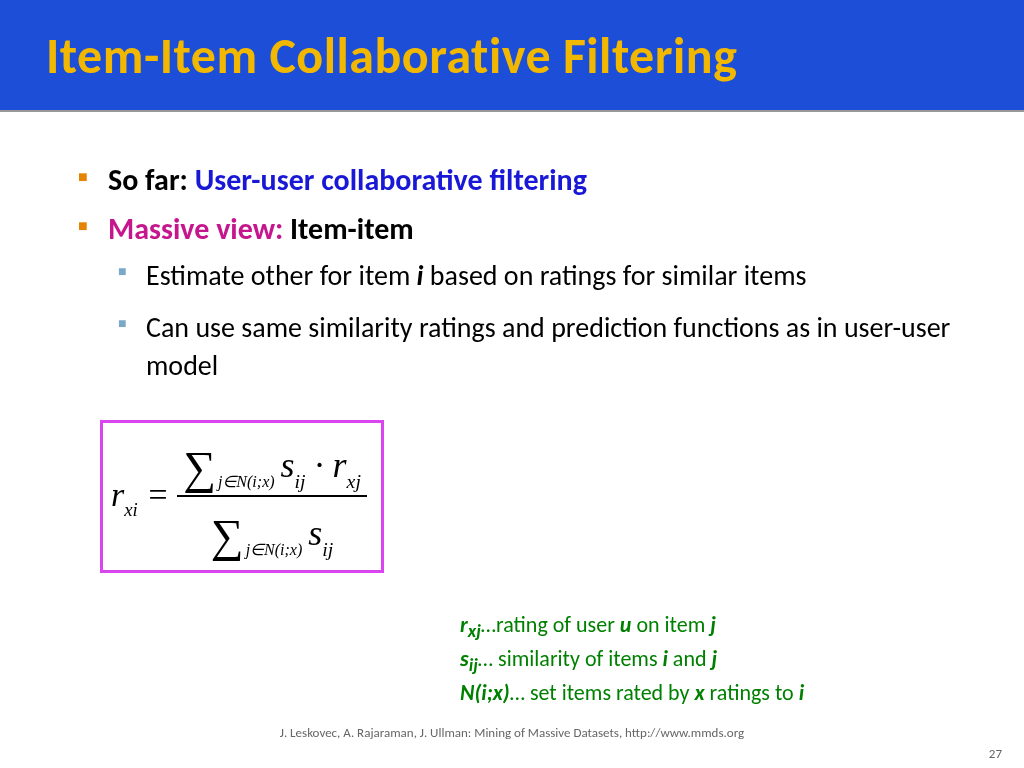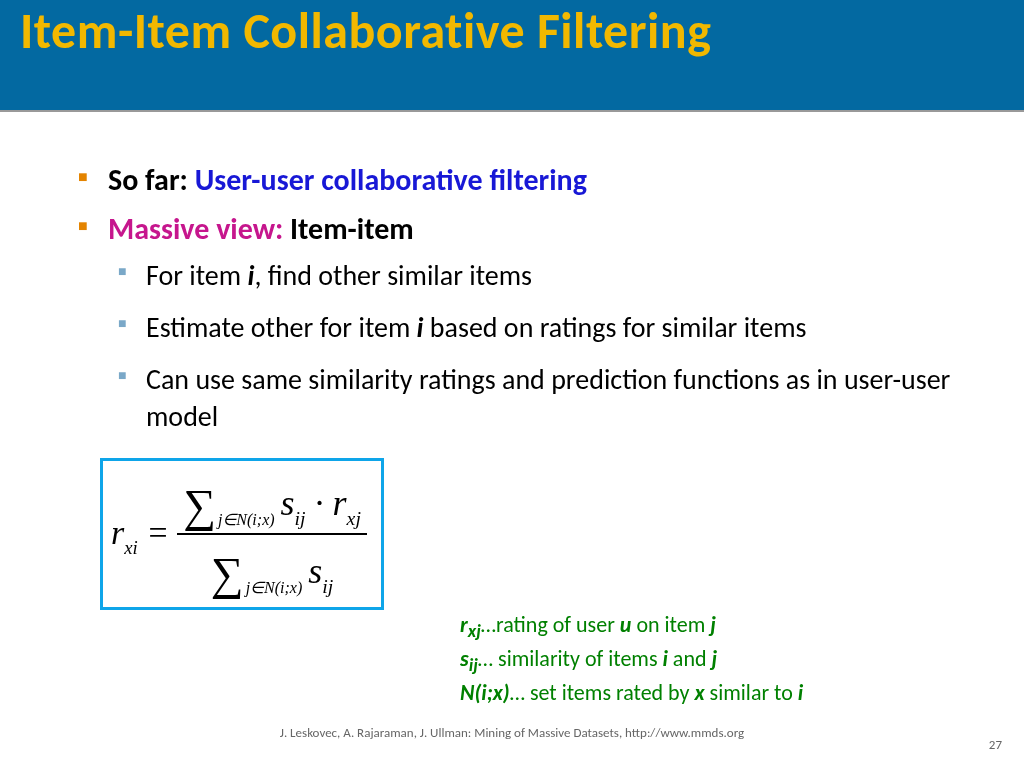--- a/index.html
+++ b/index.html
@@ -1,64 +1,61 @@
 <!DOCTYPE html>
 <html><head>
 <meta charset="utf-8">
 <style>
   * { box-sizing: border-box; margin: 0; padding: 0; }
   html, body { width: 1024px; height: 768px; font-family: Calibri, "Segoe UI", Arial, sans-serif; background: #fff; }
   .slide { width: 1024px; height: 768px; position: relative; background: #fff; }
-  .title-bar { width: 100%; height: 110px; background: #0369a1; display: flex; align-items: flex-start; padding-left: 20px; }
+  .title-bar { width: 100%; height: 110px; background: #1d4ed8; display: flex; align-items: center; padding-left: 46px; }
   .title-bar h1 { color: #f2b800; font-size: 50px; font-weight: 700; letter-spacing: 0.5px; }
   .divider { width: 100%; height: 2px; background: #999; }
   .content { padding: 48px 30px 0 70px; font-size: 30px; color: #000; line-height: 1.35; }
   ul { list-style: none; }
   .b1 { position: relative; padding-left: 38px; margin-bottom: 8px; }
   .b1::before { content: "■"; position: absolute; left: 8px; top: 6px; font-size: 16px; color: #e48400; }
   .b2 { position: relative; padding-left: 76px; margin-bottom: 14px; font-size: 28px; }
   .b2::before { content: "■"; position: absolute; left: 48px; top: 6px; font-size: 14px; color: #7aa8c8; }
   .blue { color: #1818d6; }
   .magenta { color: #c6168d; }
   .bold { font-weight: 700; }
   .ital { font-style: italic; }
-  .formula-box { border: 3px solid #0ea5e9; display: inline-block; padding: 8px 14px 8px 8px; margin-left: 30px; margin-top: 8px; }
+  .formula-box { border: 3px solid #d946ef; display: inline-block; padding: 8px 14px 8px 8px; margin-left: 30px; margin-top: 22px; }
   .formula { font-family: "Times New Roman", serif; font-size: 34px; font-style: italic; display: flex; align-items: center; }
   .formula .lhs { padding-right: 8px; }
   .formula sub { font-size: 0.55em; font-style: italic; vertical-align: sub; position: relative; top: 2px; }
   .frac { display: inline-flex; flex-direction: column; align-items: center; }
   .frac .num, .frac .den { padding: 0 6px; white-space: nowrap; display: flex; align-items: baseline; }
   .frac .bar { width: 100%; height: 2px; background: #000; margin: 2px 0; }
   .sigma { font-size: 46px; font-style: normal; font-family: "Times New Roman", serif; position: relative; top: 6px; margin-right: 2px; }
   .sigsub { font-size: 16px; font-style: italic; position: relative; top: 10px; margin-right: 6px; text-align: right; }
   .terms { font-size: 36px; }
   .legend { position: absolute; left: 460px; top: 610px; color: #008000; font-size: 22px; line-height: 1.35; }
   .legend .bi { font-weight: 700; font-style: italic; }
   .footer { position: absolute; bottom: 28px; width: 100%; text-align: center; color: #666; font-size: 13px; }
-  .page-num { position: absolute; bottom: 16px; right: 22px; color: #666; font-size: 13px; }
+  .page-num { position: absolute; bottom: 7px; right: 22px; color: #666; font-size: 13px; }
 </style>
 </head>
 <body>
 
 <div class="slide">
   <div class="title-bar">
     <h1>Item-Item Collaborative Filtering</h1>
   </div>
   <div class="divider"></div>
 
   <div class="content">
     <ul>
       <li class="b1">
         <span class="bold">So far: </span><span class="bold blue">User-user collaborative filtering</span>
       </li>
       <li class="b1">
         <span class="bold magenta">Massive view: </span><span class="bold">Item-item</span>
-      </li>
-      <li class="b2">
-        <span>For item </span><span class="bold ital">i</span><span>, find other similar items</span>
       </li>
       <li class="b2">
         <span>Estimate other for item </span><span class="bold ital">i</span><span> based on ratings for similar items</span>
       </li>
       <li class="b2">Can use same similarity ratings and prediction functions as in user-user model</li>
     </ul>
 
     <div class="formula-box">
       <div class="formula">
         <span class="lhs">
@@ -86,19 +83,19 @@
   </div>
 
   <div class="legend">
     <div>
       <span class="bi">r</span><sub class="bi">xj</sub><span>…rating of user </span><span class="bi">u</span><span> on item </span><span class="bi">j</span>
     </div>
     <div>
       <span class="bi">s</span><sub class="bi">ij</sub><span>… similarity of items </span><span class="bi">i</span><span> and </span><span class="bi">j</span>
     </div>
     <div>
-      <span class="bi">N(i;x)</span><span>… set items rated by </span><span class="bi">x</span><span> similar to </span><span class="bi">i</span>
+      <span class="bi">N(i;x)</span><span>… set items rated by </span><span class="bi">x</span><span> ratings to </span><span class="bi">i</span>
     </div>
   </div>
 
   <div class="footer">J. Leskovec, A. Rajaraman, J. Ullman: Mining of Massive Datasets, http://www.mmds.org</div>
   <div class="page-num">27</div>
 </div>
 
 </body></html>

